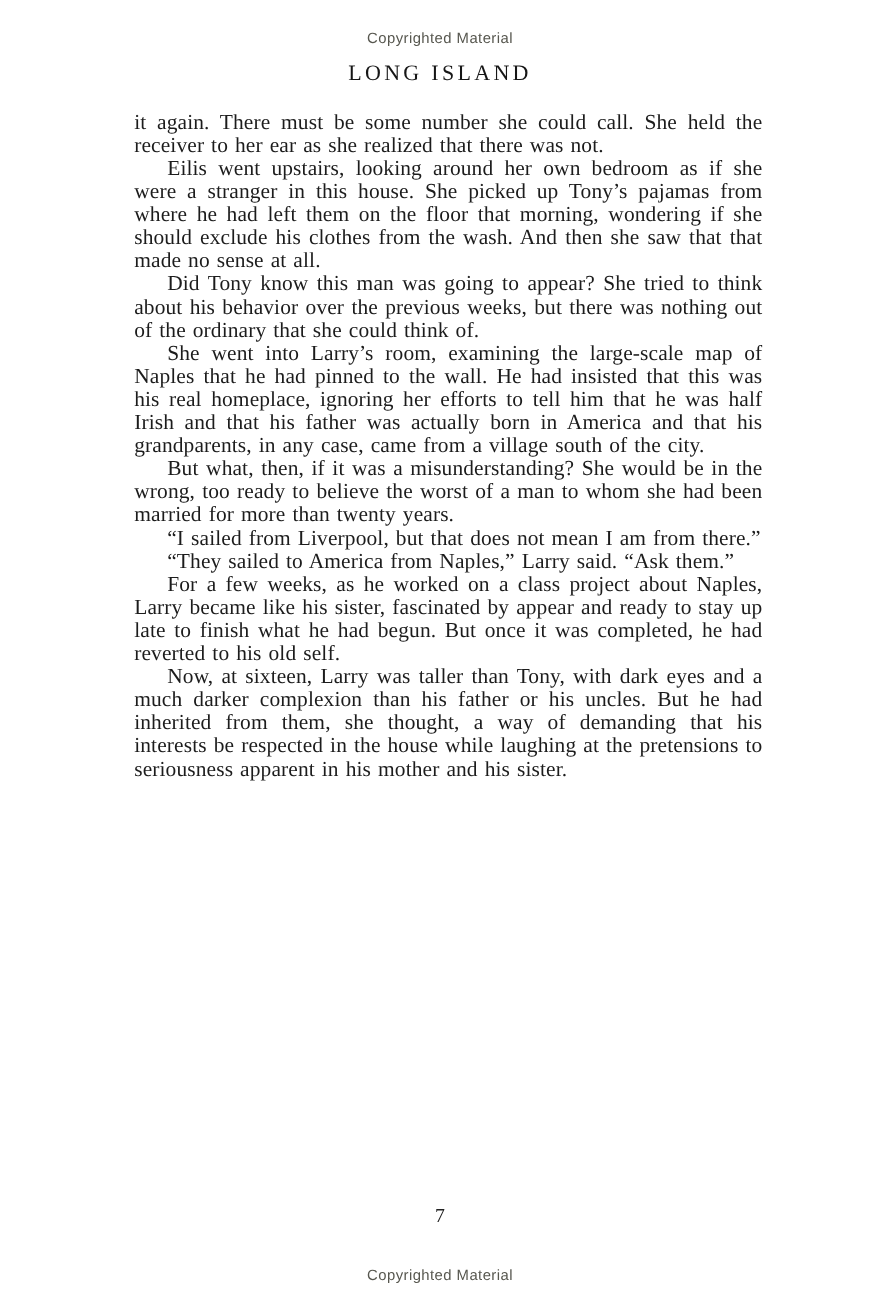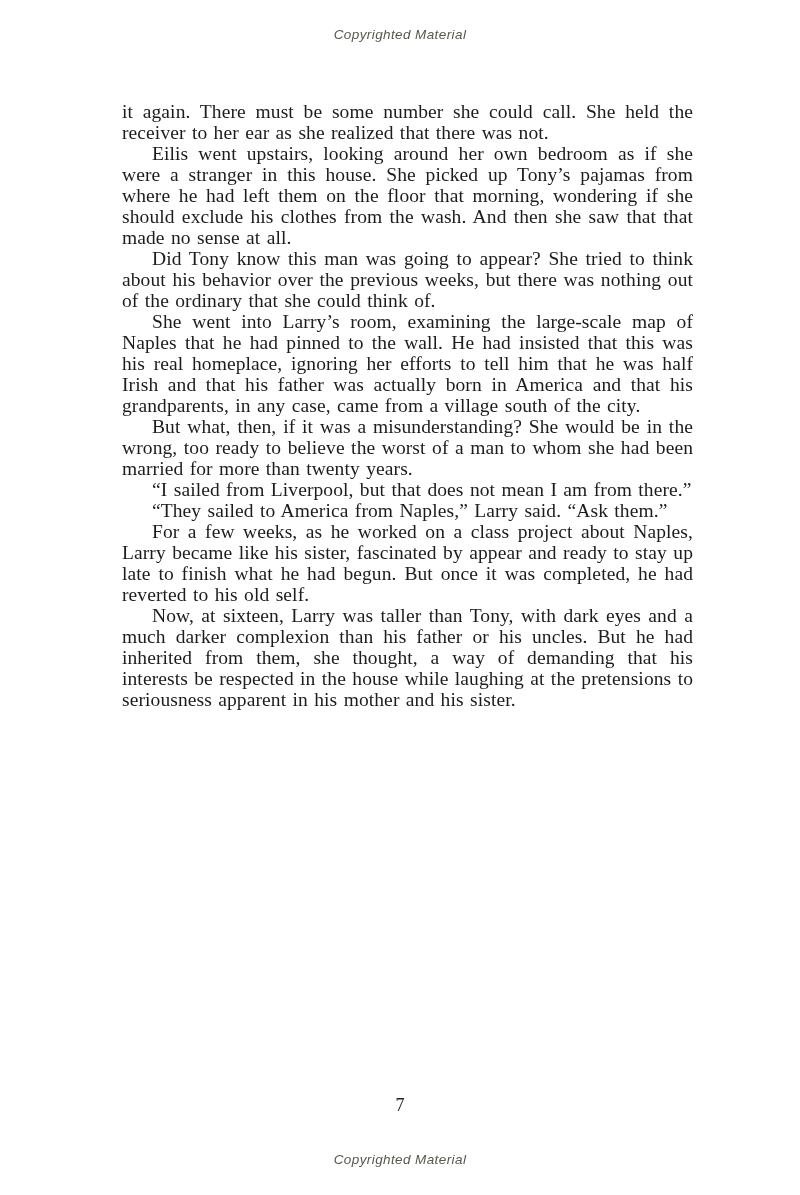--- a/index.html
+++ b/index.html
@@ -17,21 +17,20 @@
   }
   .notice {
     position: absolute;
     left: 0;
     width: 100%;
     text-align: center;
     font-family: "Liberation Sans", sans-serif;
     font-size: 13.5px;
     letter-spacing: 0.4px;
     color: #57574f;
-    font-style: italic;
   }
   .notice.top { top: 27px; }
   .notice.bottom { top: 1152px; }
   .book-header {
     position: absolute;
     top: 56px;
     left: 0;
     width: 100%;
     text-align: center;
     font-family: "Liberation Serif", serif;
@@ -68,20 +67,21 @@
     font-size: 18px;
     color: #222;
   }
 </style>
 </head>
 <body>
 
 <div class="page">
   <div class="notice top">Copyrighted Material</div>
 
+  <div class="book-header">LONG ISLAND</div>
 
   <div class="body-text">
       <p class="para">it again. There must be some number she could call. She held the receiver to her ear as she realized that there was not.</p>
       <p class="para indent">Eilis went upstairs, looking around her own bedroom as if she were a stranger in this house. She picked up Tony’s pajamas from where he had left them on the floor that morning, wondering if she should exclude his clothes from the wash. And then she saw that that made no sense at all.</p>
       <p class="para indent">Did Tony know this man was going to appear? She tried to think about his behavior over the previous weeks, but there was nothing out of the ordinary that she could think of.</p>
       <p class="para indent">She went into Larry’s room, examining the large-scale map of Naples that he had pinned to the wall. He had insisted that this was his real homeplace, ignoring her efforts to tell him that he was half Irish and that his father was actually born in America and that his grandparents, in any case, came from a village south of the city.</p>
       <p class="para indent">But what, then, if it was a misunderstanding? She would be in the wrong, too ready to believe the worst of a man to whom she had been married for more than twenty years.</p>
       <p class="para indent">“I sailed from Liverpool, but that does not mean I am from there.”</p>
       <p class="para indent">“They sailed to America from Naples,” Larry said. “Ask them.”</p>
       <p class="para indent">For a few weeks, as he worked on a class project about Naples, Larry became like his sister, fascinated by appear and ready to stay up late to finish what he had begun. But once it was completed, he had reverted to his old self.</p>

